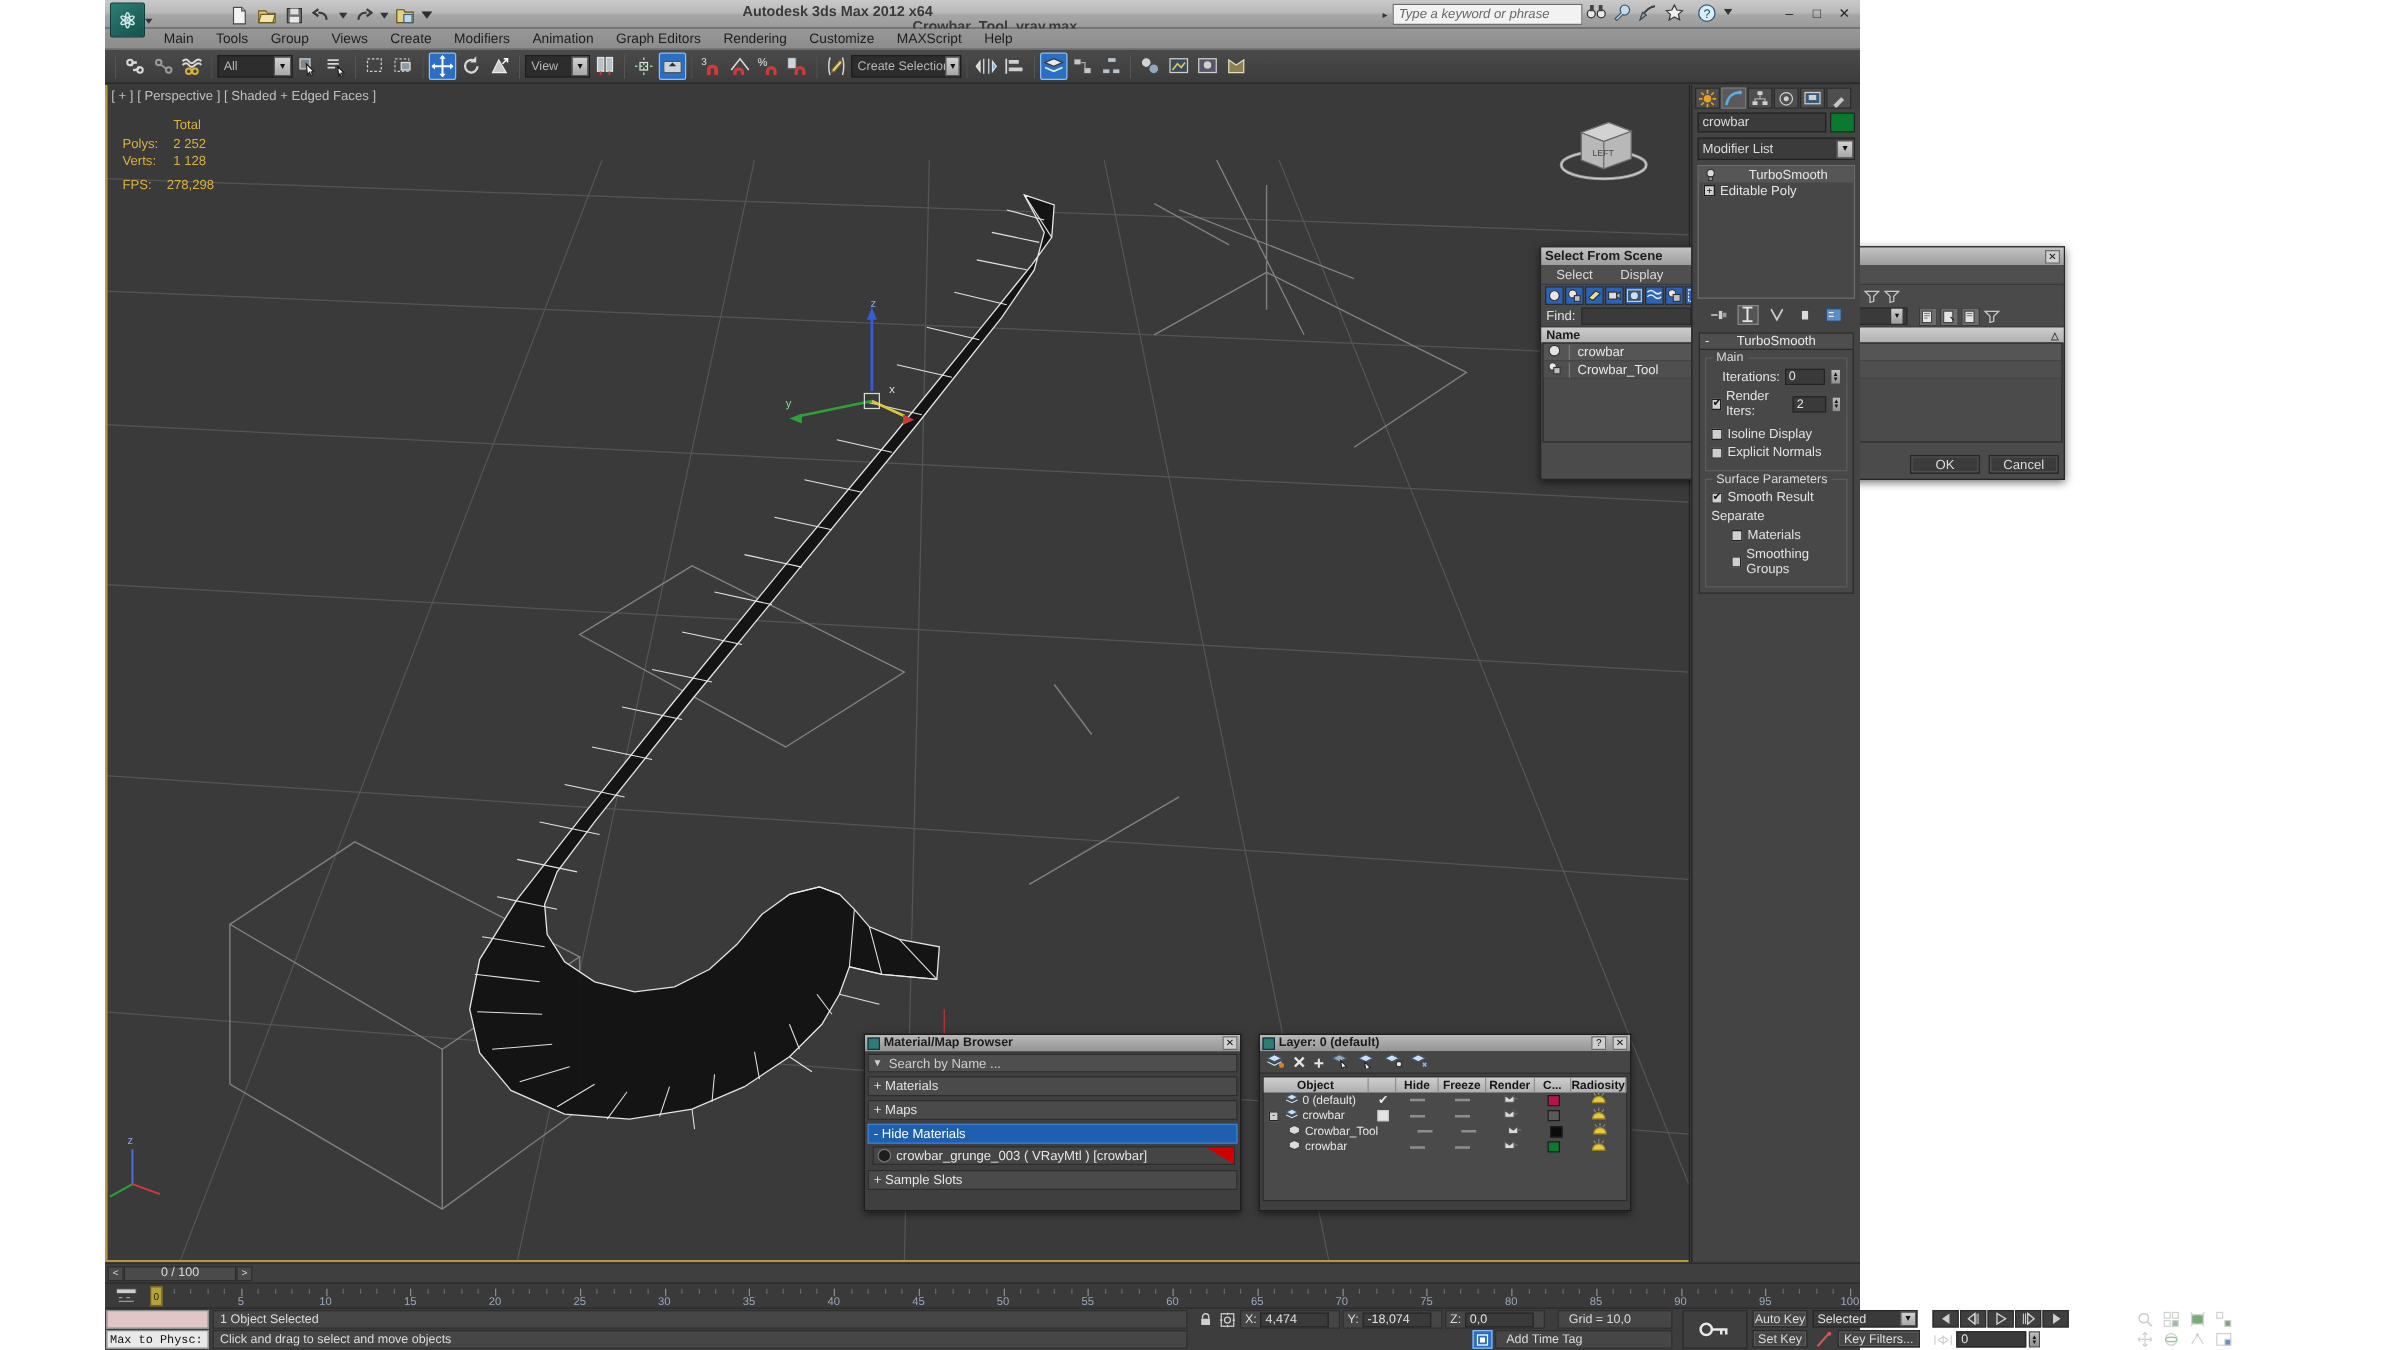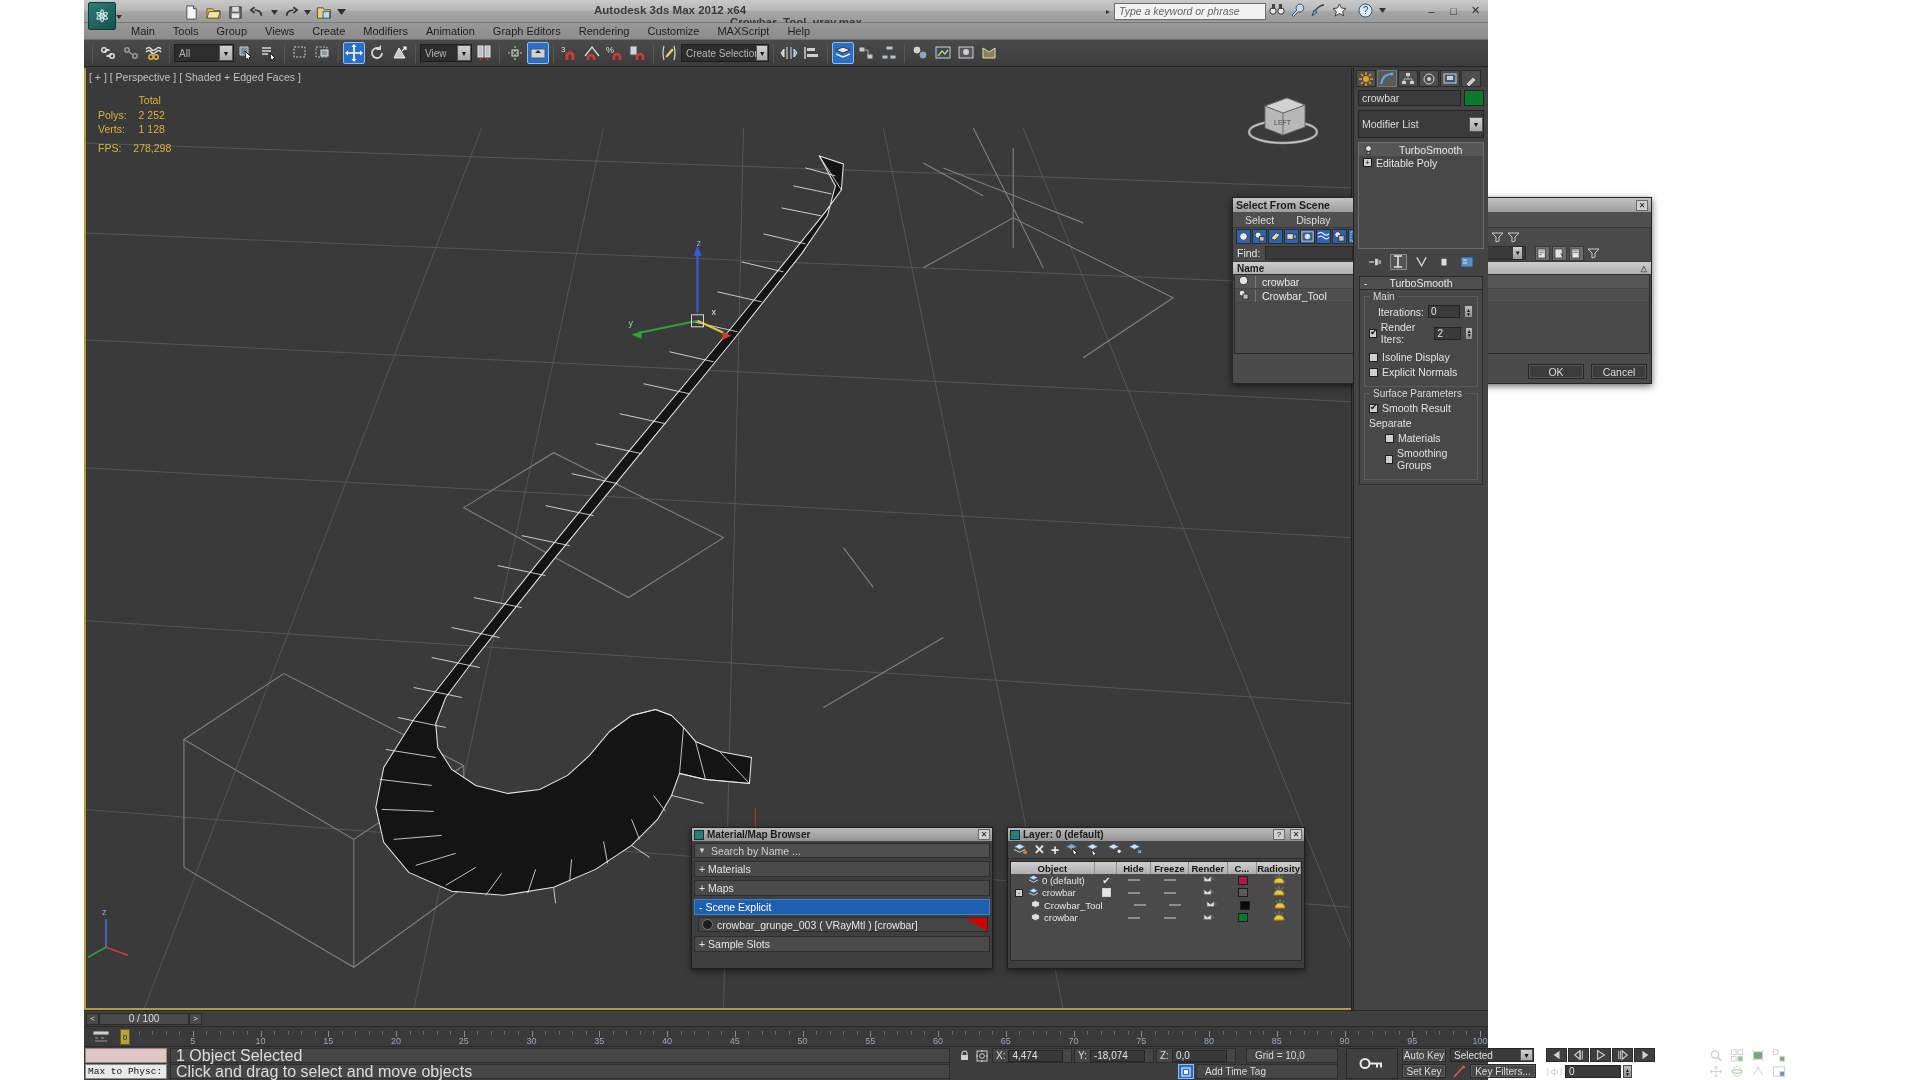--- a/index.html
+++ b/index.html
@@ -146,21 +146,21 @@
   .cmd { position:absolute; left:1269px; top:68px; width:135px; height:942px;
     background:#444; border-left:1px solid #222; }
   .cmd-tabs { height:19px; display:flex; gap:1px; padding:2px 2px 0 2px; background:#3f3f3f;}
   .cmd-tab { width:20px; height:17px; background:#4e4e4e; border:1px solid #2b2b2b;
     display:flex; align-items:center; justify-content:center; }
   .cmd-tab.on { background:#5a5a5a; border-color:#777; }
   .cmd-namerow { display:flex; gap:3px; padding:3px 4px 0 4px; }
   .cmd-name { flex:1; height:16px; background:#3b3b3b; border:1px solid #232323; color:#dcdcdc;
     font-size:10.5px; display:flex; align-items:center; padding-left:3px; }
   .cmd-color { width:20px;height:16px; border:1px solid #232323; }
-  .cmd-mlist { margin:4px; height:28px; background:#3b3b3b; border:1px solid #232323;
+  .cmd-mlist { margin:4px; height:18px; background:#3b3b3b; border:1px solid #232323;
     display:flex; align-items:center; padding-left:3px; font-size:10.5px; color:#dcdcdc; }
   .cmd-mlist .arrow { margin-left:auto; width:14px;height:15px;
     background:linear-gradient(to bottom,#d2d2d2,#a8a8a8); border:1px solid #555;
     display:flex;align-items:center;justify-content:center; color:#111; font-size:7px;}
   .cmd-stack { margin:0 4px; height:107px; background:#474747; border:1px solid #6d6d6d; }
   .stk-row { height:13px; display:flex; align-items:center; gap:4px; padding-left:4px;
     font-size:10.5px; color:#e6e6e6; }
   .stk-row.sel { background:#565656; }
   .cmd-stackbtns { height:19px; display:flex; align-items:center; justify-content:center;
     gap:6px; margin-top:3px; }
@@ -211,21 +211,21 @@
     border:1px solid #6d6224; display:flex; align-items:center; justify-content:center;
     font-size:8px; color:#2a2408; }
   .statusbar { position:absolute; left:0; top:1046px; width:1404px; height:34px;
     background:#3d3d3d; border-top:1px solid #2a2a2a; }
   .mtp { position:absolute; left:0; top:0; width:84px; height:34px; }
   .mtp-swatch { height:15px; background:#e0c6c6; border:1px solid #8a8a8a; margin:1px; }
   .mtp-lbl { height:15px; background:#e9e9e9; border:1px solid #8a8a8a; margin:0 1px;
     font-family:"Liberation Mono", monospace; font-size:9.5px; color:#111;
     display:flex; align-items:center; padding-left:2px; }
   .sb-line { position:absolute; left:86px; height:15px; background:#464646;
-    border:1px solid #2e2e2e; font-size:16px; color:#dcdcdc; display:flex; align-items:center;
+    border:1px solid #2e2e2e; font-size:10px; color:#dcdcdc; display:flex; align-items:center;
     padding-left:5px; }
   .coordbox { position:absolute; height:15px; background:#464646; border:1px solid #2e2e2e;
     display:flex; align-items:center; font-size:10px; color:#dcdcdc; gap:3px; padding:0 3px;}
   .coordval { background:#3a3a3a; border:1px solid #262626; height:12px; min-width:55px;
     padding-left:3px; display:flex; align-items:center; font-size:10px; color:#e2e2e2; }
   .akbtn { height:14px; background:#464646; border:1px solid #2a2a2a; font-size:10px;
     color:#ddd; display:flex; align-items:center; justify-content:center;
     box-shadow: inset 0 0 0 1px #5b5b5b; }
   .navico { width:17px;height:15px; display:flex;align-items:center;justify-content:center;
     color:#cfcfcf; font-size:9px; }
@@ -872,21 +872,21 @@
       <span style="width:10px;height:10px;background:#2d7d75;border:1px solid #134;display:inline-block"></span>
       <span class="t">Material/Map Browser</span>
       <div class="dlg-x" style="margin-left:auto">✕</div>
     </div>
     <div class="mmb-search">
       <span style="color:#cfcfcf;font-size:8px">▼</span>
       <span class="txt">Search by Name ...</span>
     </div>
     <div class="mmb-sec">+ Materials</div>
     <div class="mmb-sec">+ Maps</div>
-    <div class="mmb-sec sel">- Scene Explicit</div>
+    <div class="mmb-sec sel">- Hide Materials</div>
     <div class="mmb-mat">
       <span style="width:11px;height:11px;border-radius:50%;background:#1d1d1d;border:1px solid #777;display:inline-block;position:relative"></span>
       <span>crowbar_grunge_003  ( VRayMtl )  [crowbar]</span>
       <span class="mmb-flag"></span>
     </div>
     <div class="mmb-sec" style="margin-top:4px">+ Sample Slots</div>
   </div>
 
   <div class="lyr">
     <div class="lyr-tb">

